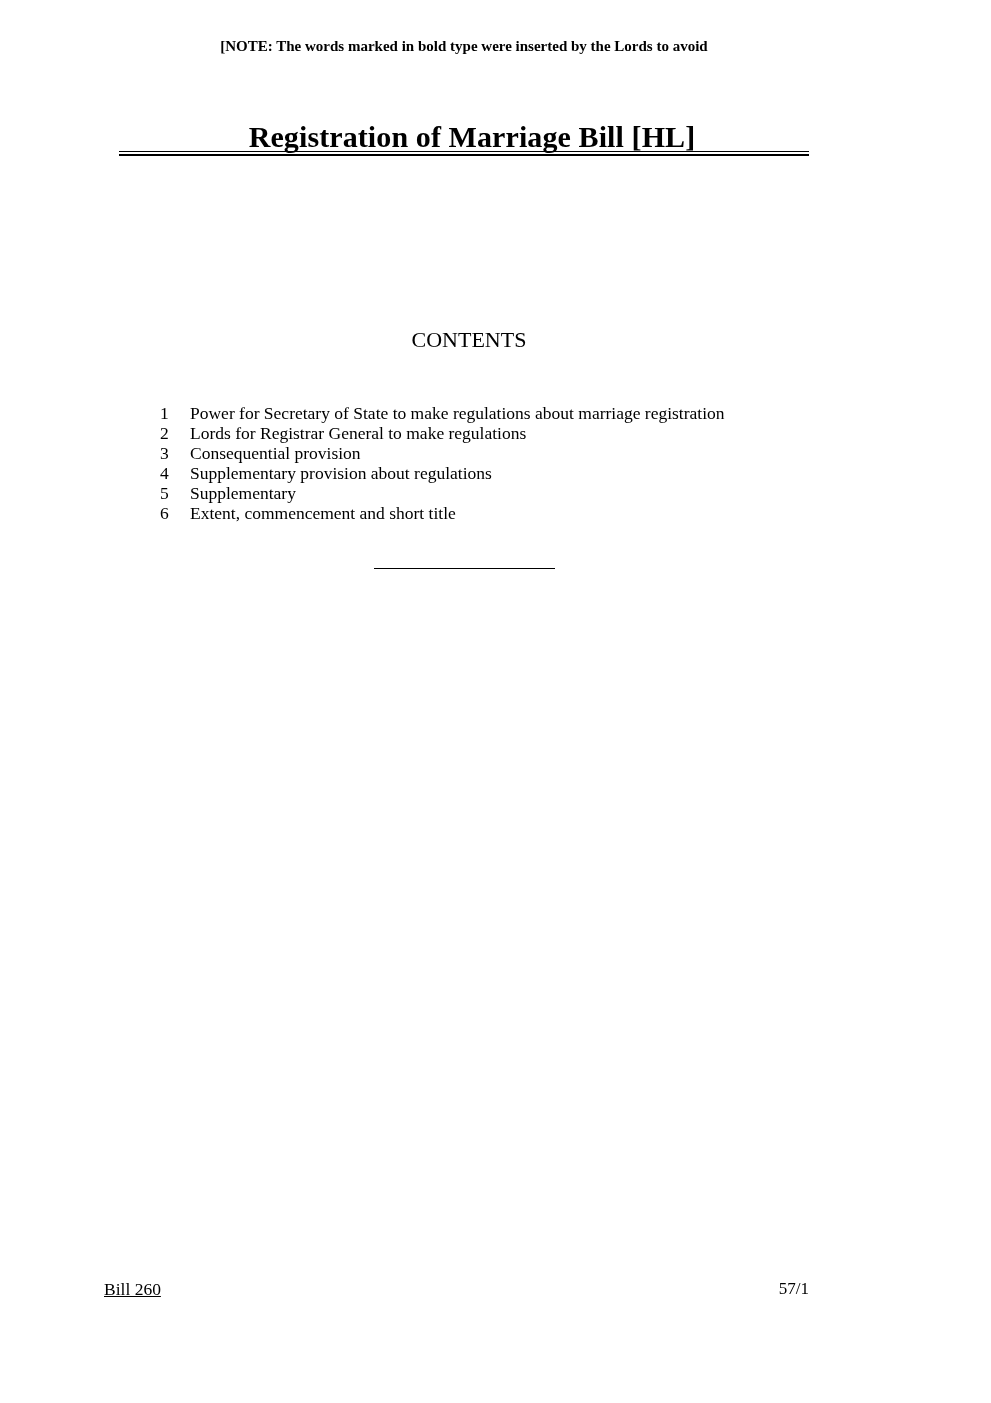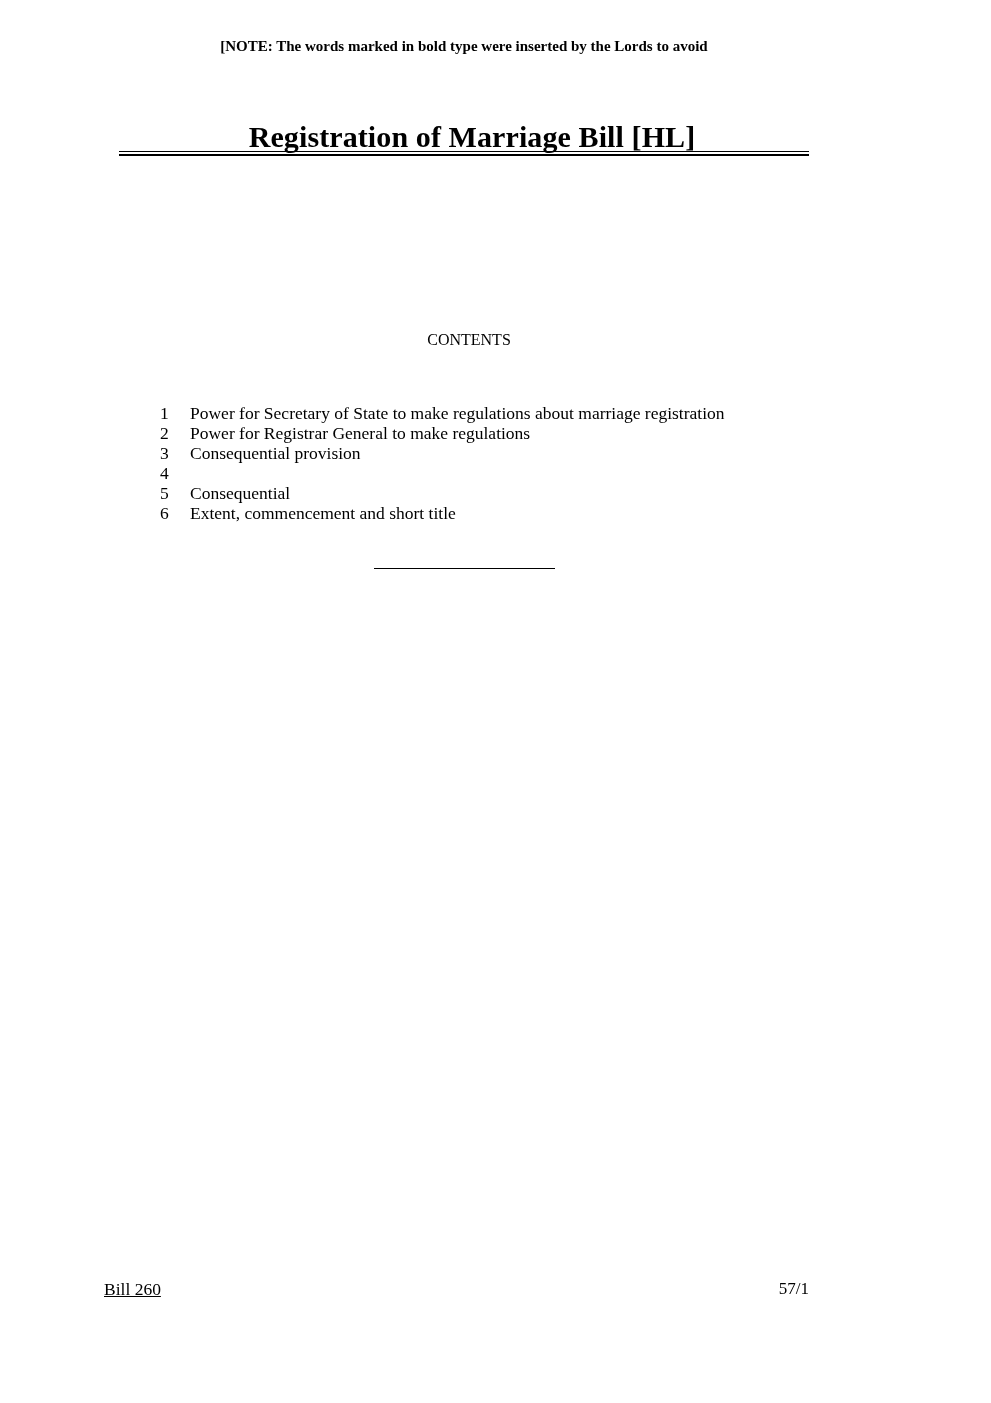--- a/index.html
+++ b/index.html
@@ -51,21 +51,21 @@
       top: 154px;
       height: 2px;
       background: #000;
     }
     .contents-heading {
       position: absolute;
       left: 119px;
       width: 700px;
       top: 327px;
       text-align: center;
-      font-size: 16px;
+      font-size: 22px;
       line-height: 26px;
     }
     .toc {
       position: absolute;
       left: 155px;
       top: 403px;
       margin: 0;
       padding: 0;
       list-style: none;
     }
@@ -122,32 +122,33 @@
 
 <div class="contents-heading">CONTENTS</div>
 
 <ul class="toc">
   <li class="toc-item">
     <span class="toc-num">1</span>
     <span class="toc-text">Power for Secretary of State to make regulations about marriage registration</span>
   </li>
   <li class="toc-item">
     <span class="toc-num">2</span>
-    <span class="toc-text">Power for Registrar General to make regulations</span>
+    <span class="toc-text">Lords for Registrar General to make regulations</span>
   </li>
   <li class="toc-item">
     <span class="toc-num">3</span>
     <span class="toc-text">Consequential provision</span>
   </li>
   <li class="toc-item">
     <span class="toc-num">4</span>
+    <span class="toc-text">Supplementary provision about regulations</span>
   </li>
   <li class="toc-item">
     <span class="toc-num">5</span>
-    <span class="toc-text">Consequential</span>
+    <span class="toc-text">Supplementary</span>
   </li>
   <li class="toc-item">
     <span class="toc-num">6</span>
     <span class="toc-text">Extent, commencement and short title</span>
   </li>
 </ul>
 
 <div class="short-rule"></div>
 
 <div class="footer-left">Bill 260</div>

